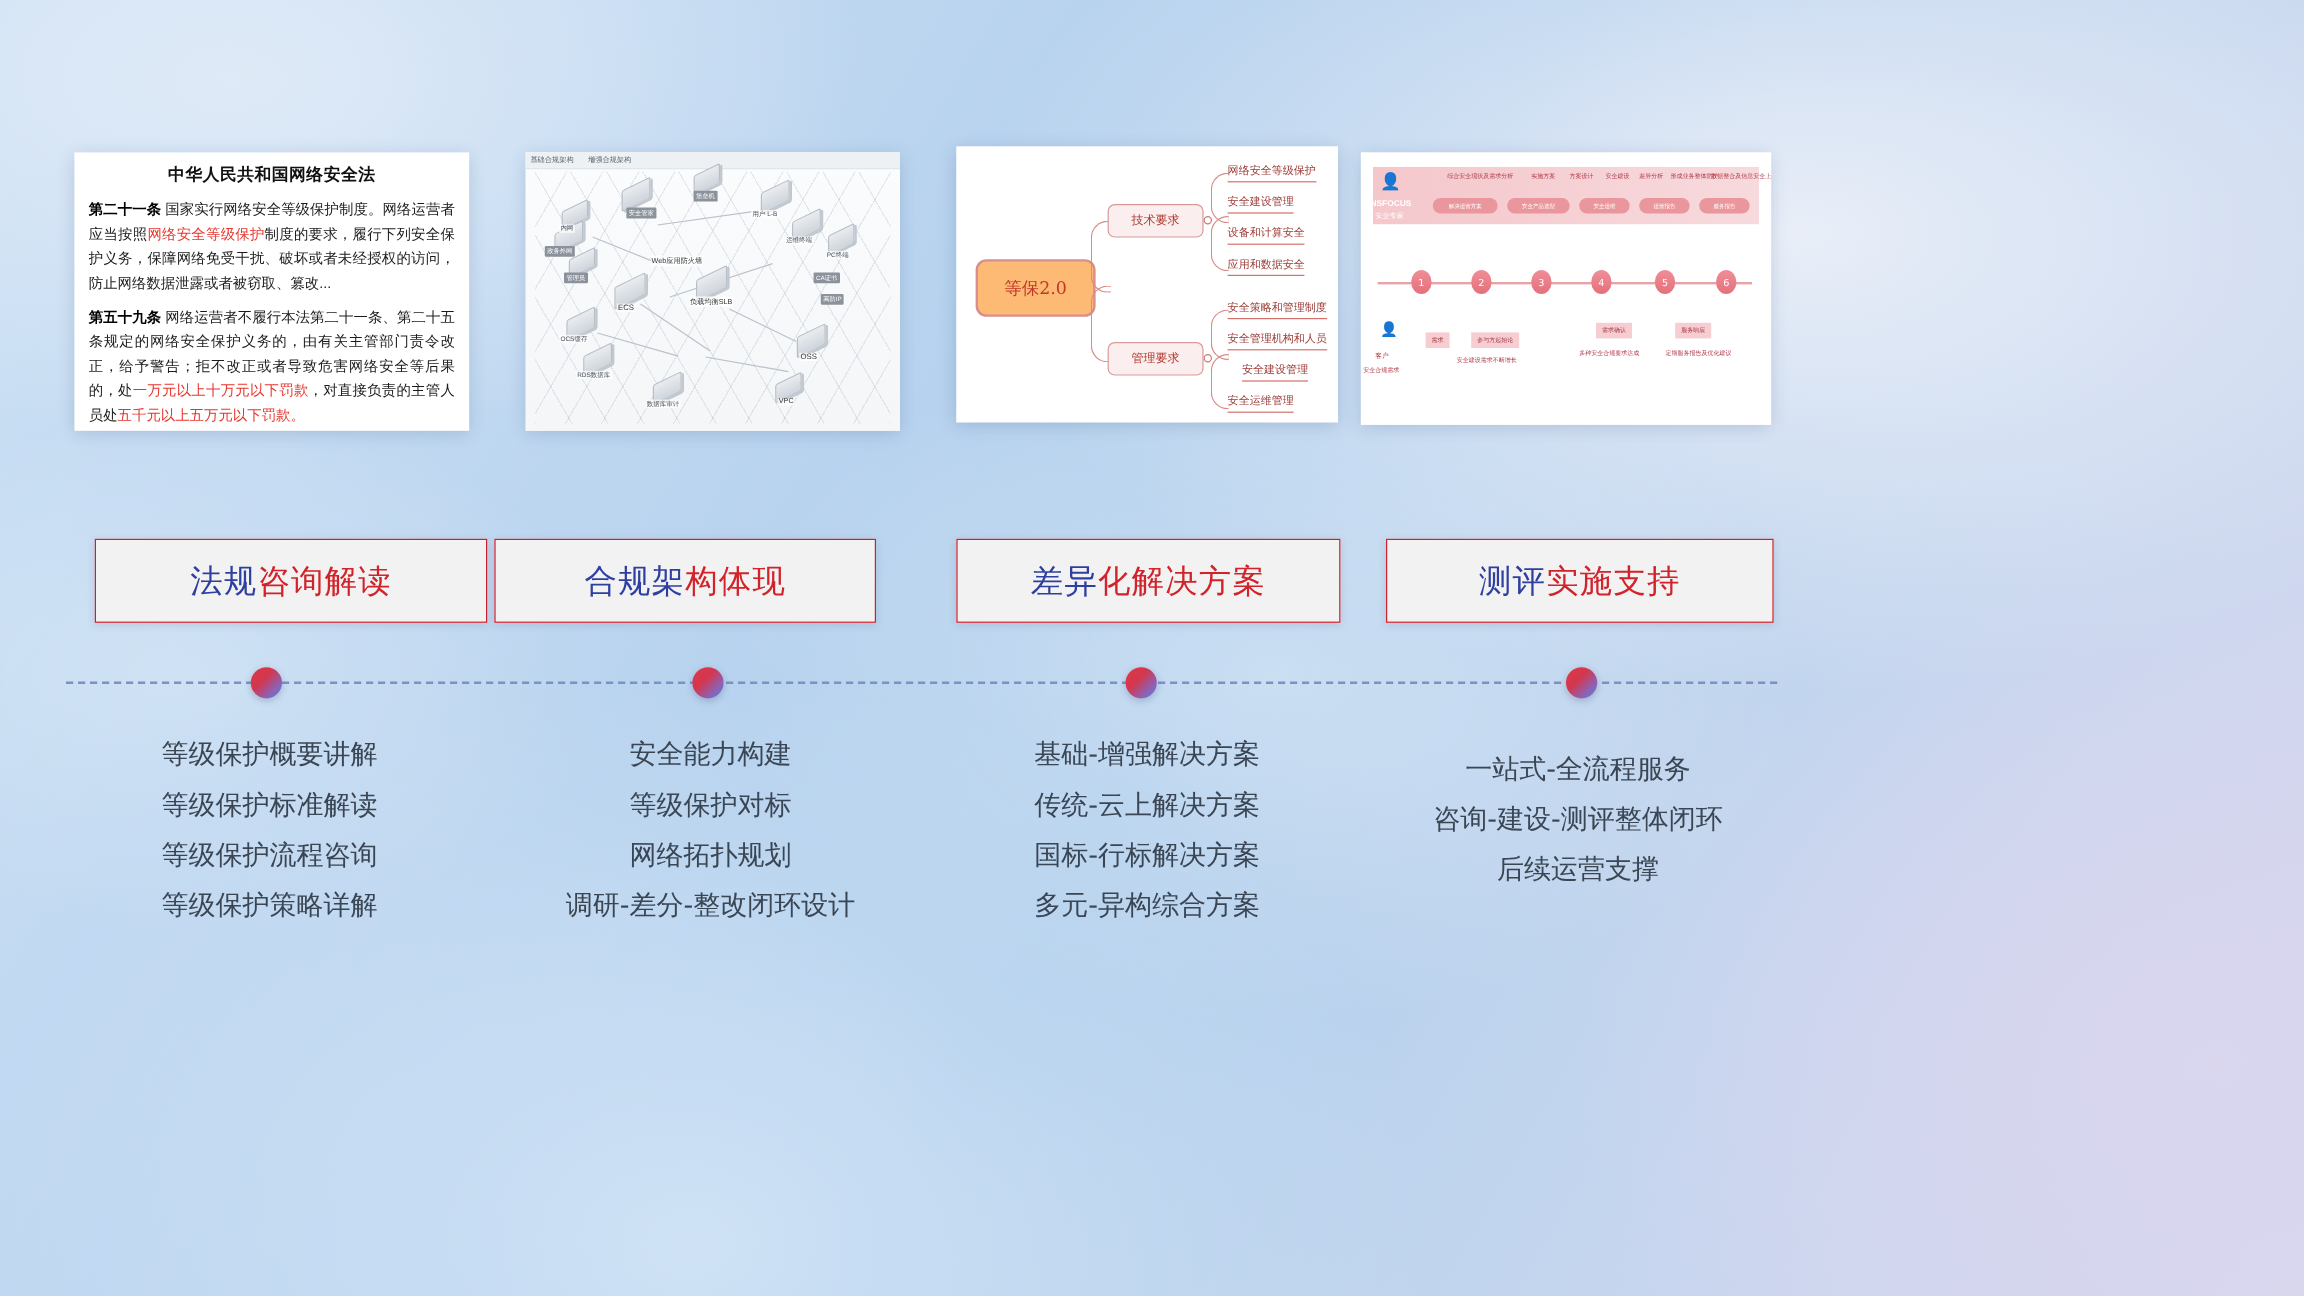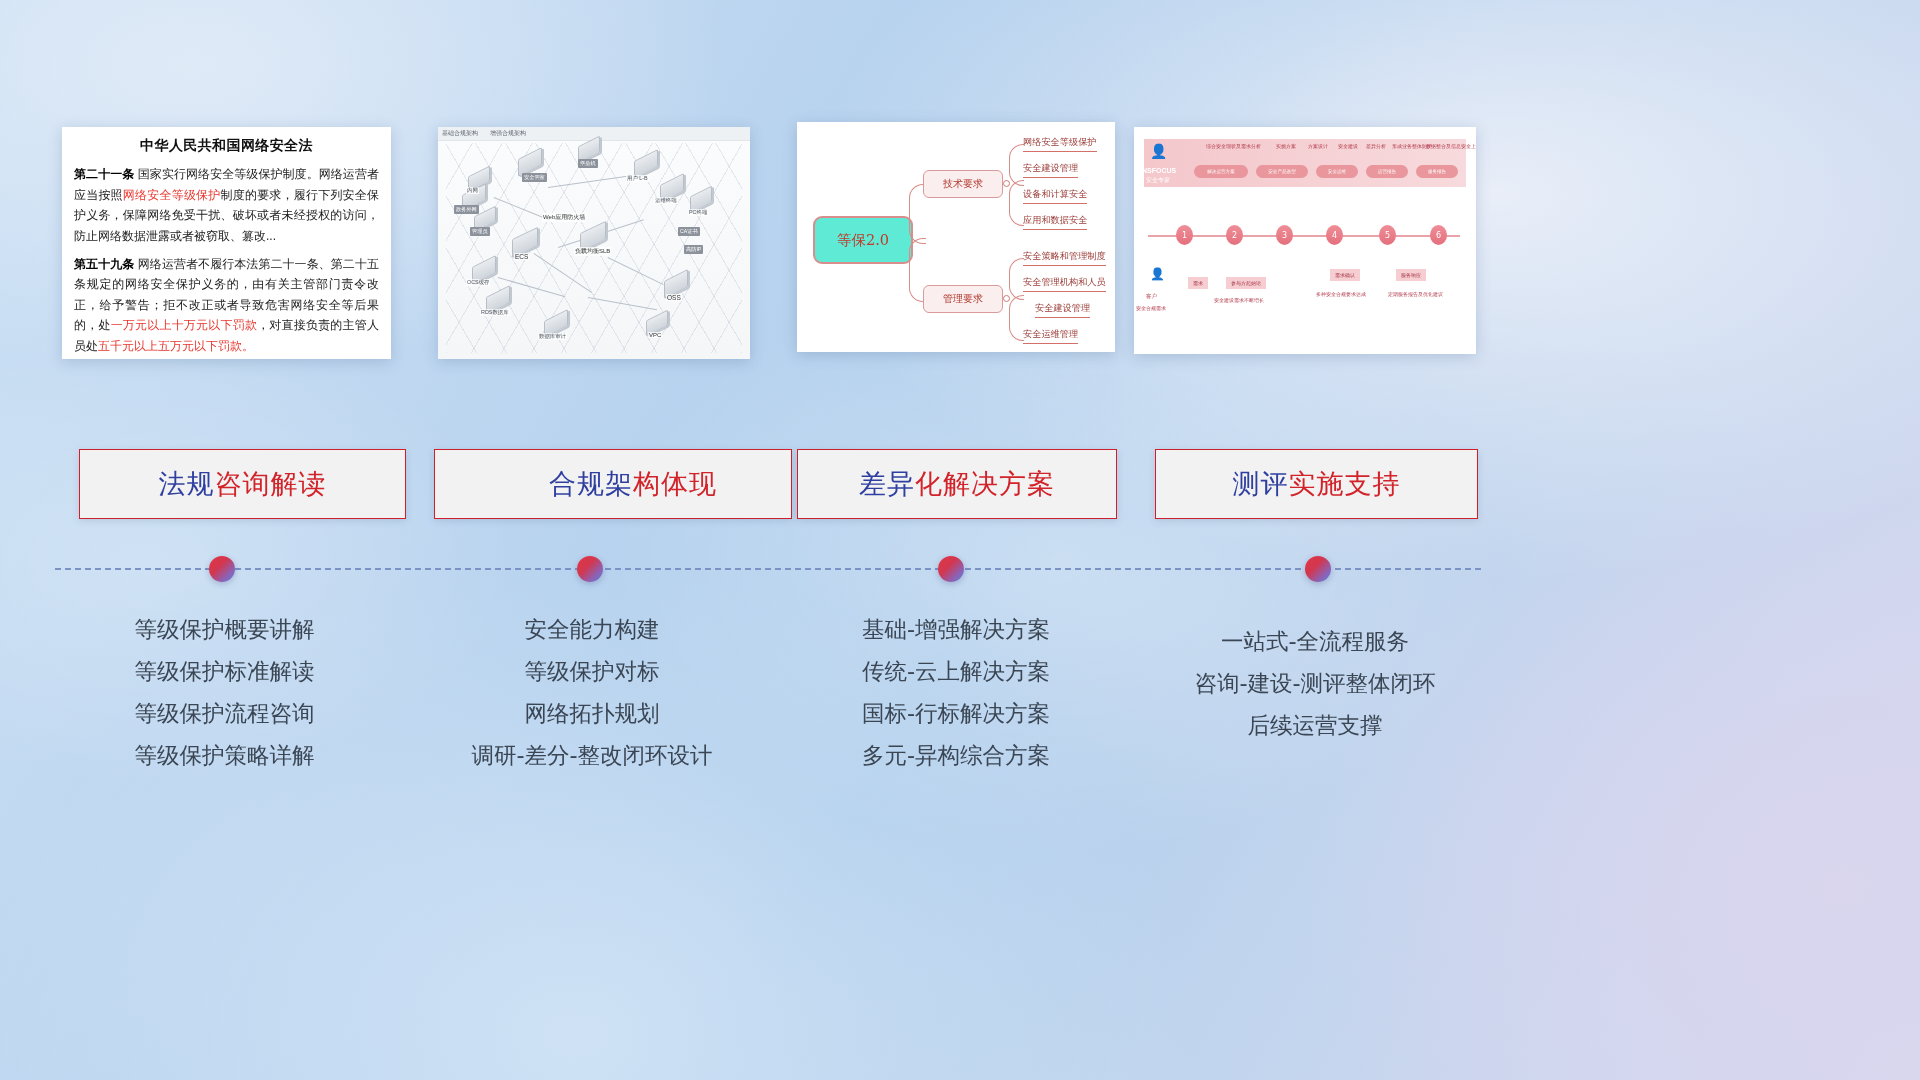--- a/index.html
+++ b/index.html
@@ -54,21 +54,21 @@
      border:1px solid #b7bec7;border-radius:2px;}
   .nd.cube{transform:skewY(-26deg);box-shadow:2px 2px 0 #c2c8d0;}
   .lbl{position:absolute;font-size:5.4px;color:#4c545e;background:rgba(255,255,255,.72);
      padding:0 1px;white-space:nowrap;}
   .lbl.dark{background:#8b929b;color:#fff;border-radius:1px;padding:1px 2px;font-size:5.2px;}
   .ln{position:absolute;background:#b9c1ca;height:1px;transform-origin:0 0;}
 
   
   .mind{position:absolute;inset:0;background:#fff;}
   .mroot{position:absolute;left:16px;top:94px;width:96px;height:44px;border-radius:9px;
-     background:#5eead4;border:2.4px solid #d98e8e;display:flex;align-items:center;
+     background:#fdba74;border:2.4px solid #d98e8e;display:flex;align-items:center;
      justify-content:center;font-size:14.5px;color:#c0392b;font-weight:400;
      font-family:"DejaVu Serif",serif;}
   .mbr{position:absolute;width:78px;height:26px;border-radius:6px;background:#fbeeee;
      border:1.4px solid #d99a9a;display:flex;align-items:center;justify-content:center;
      font-size:10px;color:#b0392f;font-family:"DejaVu Serif",serif;}
   .mbr.b1{left:126px;top:48px;}
   .mbr.b2{left:126px;top:163px;}
   .mleaf{position:absolute;font-size:9.2px;color:#9b3b36;font-family:"DejaVu Serif",serif;
      white-space:nowrap;padding-bottom:2px;border-bottom:1.4px solid #d4706a;}
   .mcurve{position:absolute;border:1.3px solid #d98b86;border-right:0;border-radius:14px 0 0 14px;}
@@ -93,21 +93,21 @@
   .rperson{position:absolute;font-size:14px;color:#de7b86;}
 
   
   .banner{position:absolute;top:449px;height:68px;background:#f2f2f2;
      border:1.6px solid #cf1f2b;display:flex;align-items:center;justify-content:center;
      box-shadow:0 2px 7px rgba(60,80,120,.16);}
   .banner span{font-size:27px;letter-spacing:1px;font-family:"DejaVu Sans",sans-serif;}
   .bl{color:#2f3fa0;}
   .br{color:#d2232a;}
   .bn1{left:62px;width:325px;margin-left:17px;}
-  .bn2{left:434px;width:316px;padding-left:40px;}
+  .bn2{left:412px;width:316px;}
   .bn3{left:797px;width:318px;}
   .bn4{left:1155px;width:321px;}
 
   
   .tl{position:absolute;left:55px;top:568px;width:1426px;height:0;
      border-top:2px dashed #7a93c4;}
   .dot{position:absolute;width:26px;height:26px;border-radius:50%;top:556px;
      background:linear-gradient(135deg,#e23644 0%,#d2374f 40%,#8a63b8 75%,#5a7fd0 100%);
      box-shadow:0 2px 6px rgba(60,60,120,.28);}
   .d1{left:209px;} .d2{left:577px;} .d3{left:938px;} .d4{left:1305px;}

